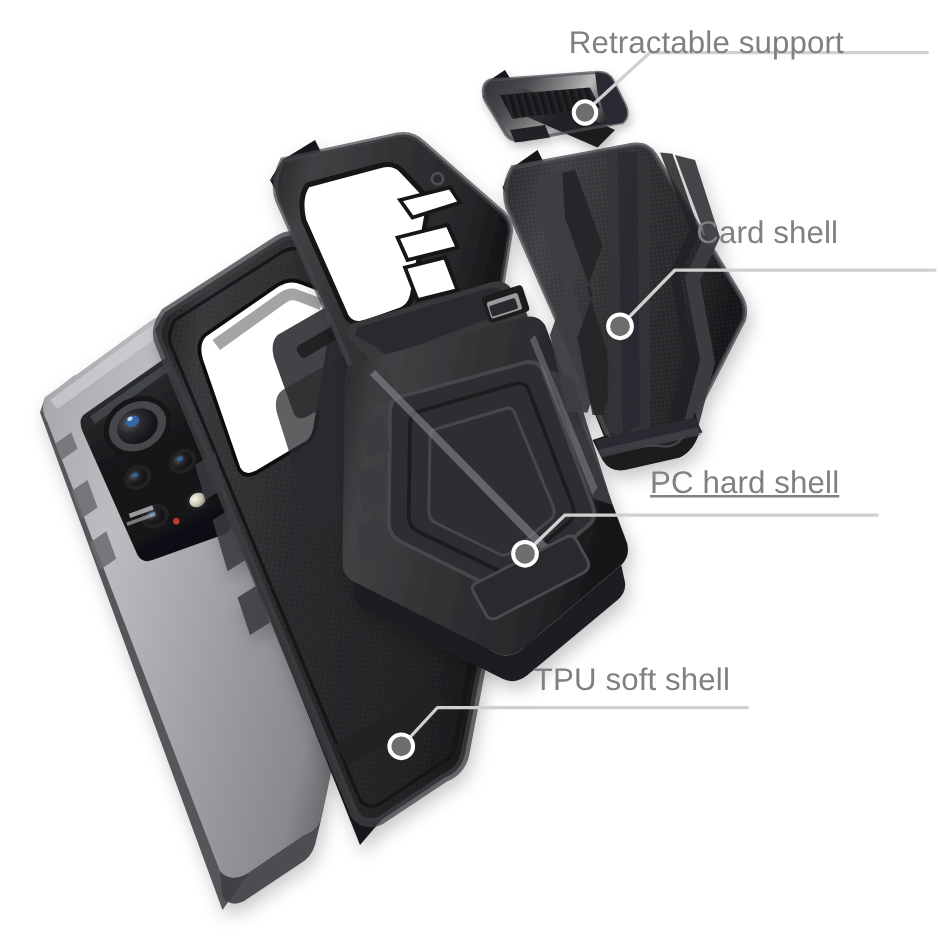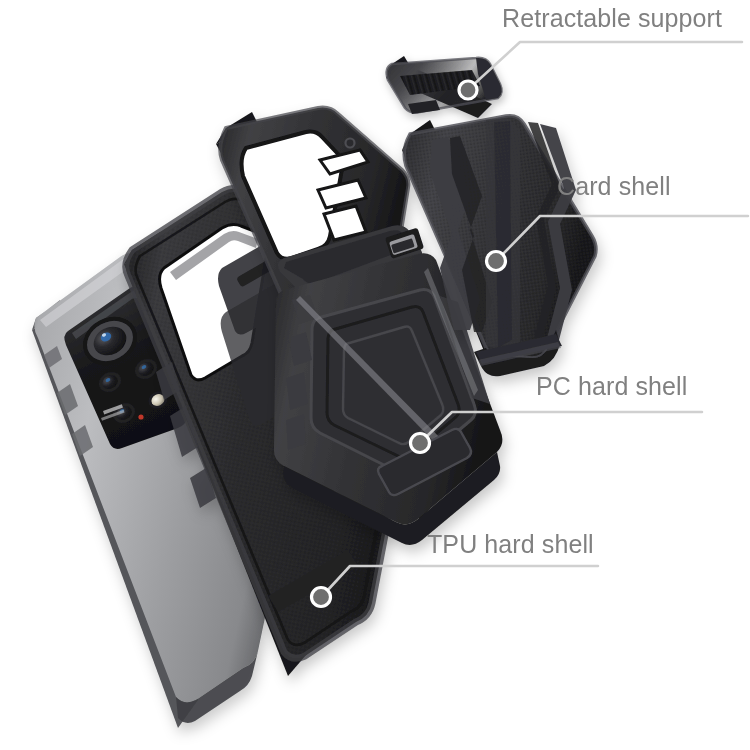--- a/index.html
+++ b/index.html
@@ -11,23 +11,23 @@
   #stage svg{display:block;width:750px;height:750px;}
   .callout-label{
     position:absolute;
     color:#808080;
     font-size:25px;
     font-weight:400;
     letter-spacing:.1px;
     white-space:nowrap;
     font-family:"Liberation Sans","DejaVu Sans",sans-serif;
   }
-  #lbl-retract{left:455px;top:4px;margin-left:47px;}
+  #lbl-retract{left:455px;top:20px;}
   #lbl-card{left:557px;top:172px;}
-  #lbl-pc{left:536px;top:372px;}
+  #lbl-pc{left:520px;top:372px;text-decoration:underline;}
   #lbl-tpu{left:427px;top:530px;}
 </style>
 </head>
 <body>
 
 <div id="stage">
 <svg viewBox="0 0 750 750" xmlns="http://www.w3.org/2000/svg">
   <defs>
     <linearGradient id="gPhoneBack" x1="0" y1="0" x2="1" y2="0.35">
       <stop offset="0" stop-color="#6f7073"></stop>
@@ -372,13 +372,13 @@
   <g>
     <path d="M598 566 L350 566 L326 592" fill="none" stroke="#d0d0d0" stroke-width="2.6" stroke-linecap="round" stroke-linejoin="round"></path>
     <circle cx="321" cy="597" r="9.5" fill="#6e6e6e" stroke="#ffffff" stroke-width="3.2"></circle>
   </g>
 </svg>
 </div>
 
 <div class="callout-label" id="lbl-retract">Retractable support</div>
 <div class="callout-label" id="lbl-card">Card shell</div>
 <div class="callout-label" id="lbl-pc">PC hard shell</div>
-<div class="callout-label" id="lbl-tpu">TPU hard shell</div>
+<div class="callout-label" id="lbl-tpu">TPU soft shell</div>
 
 </body></html>

